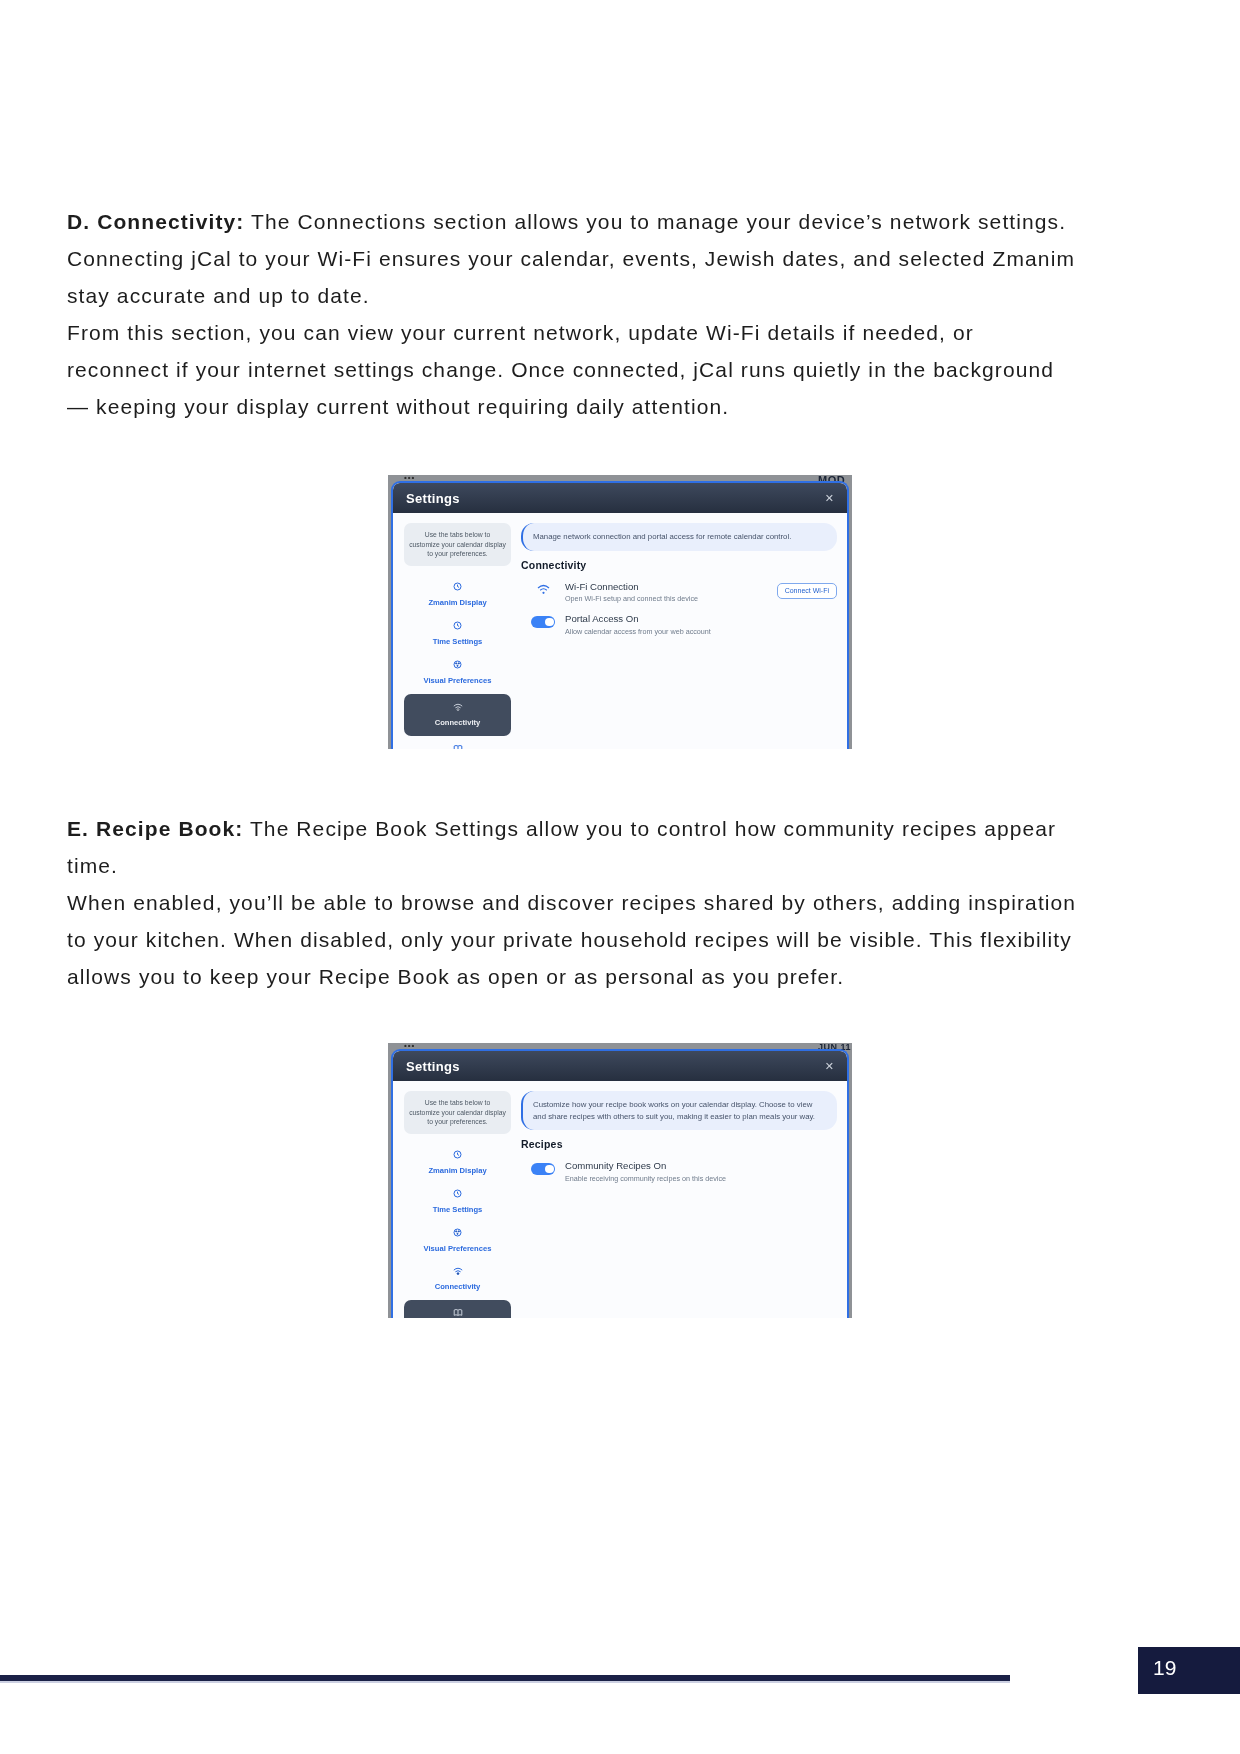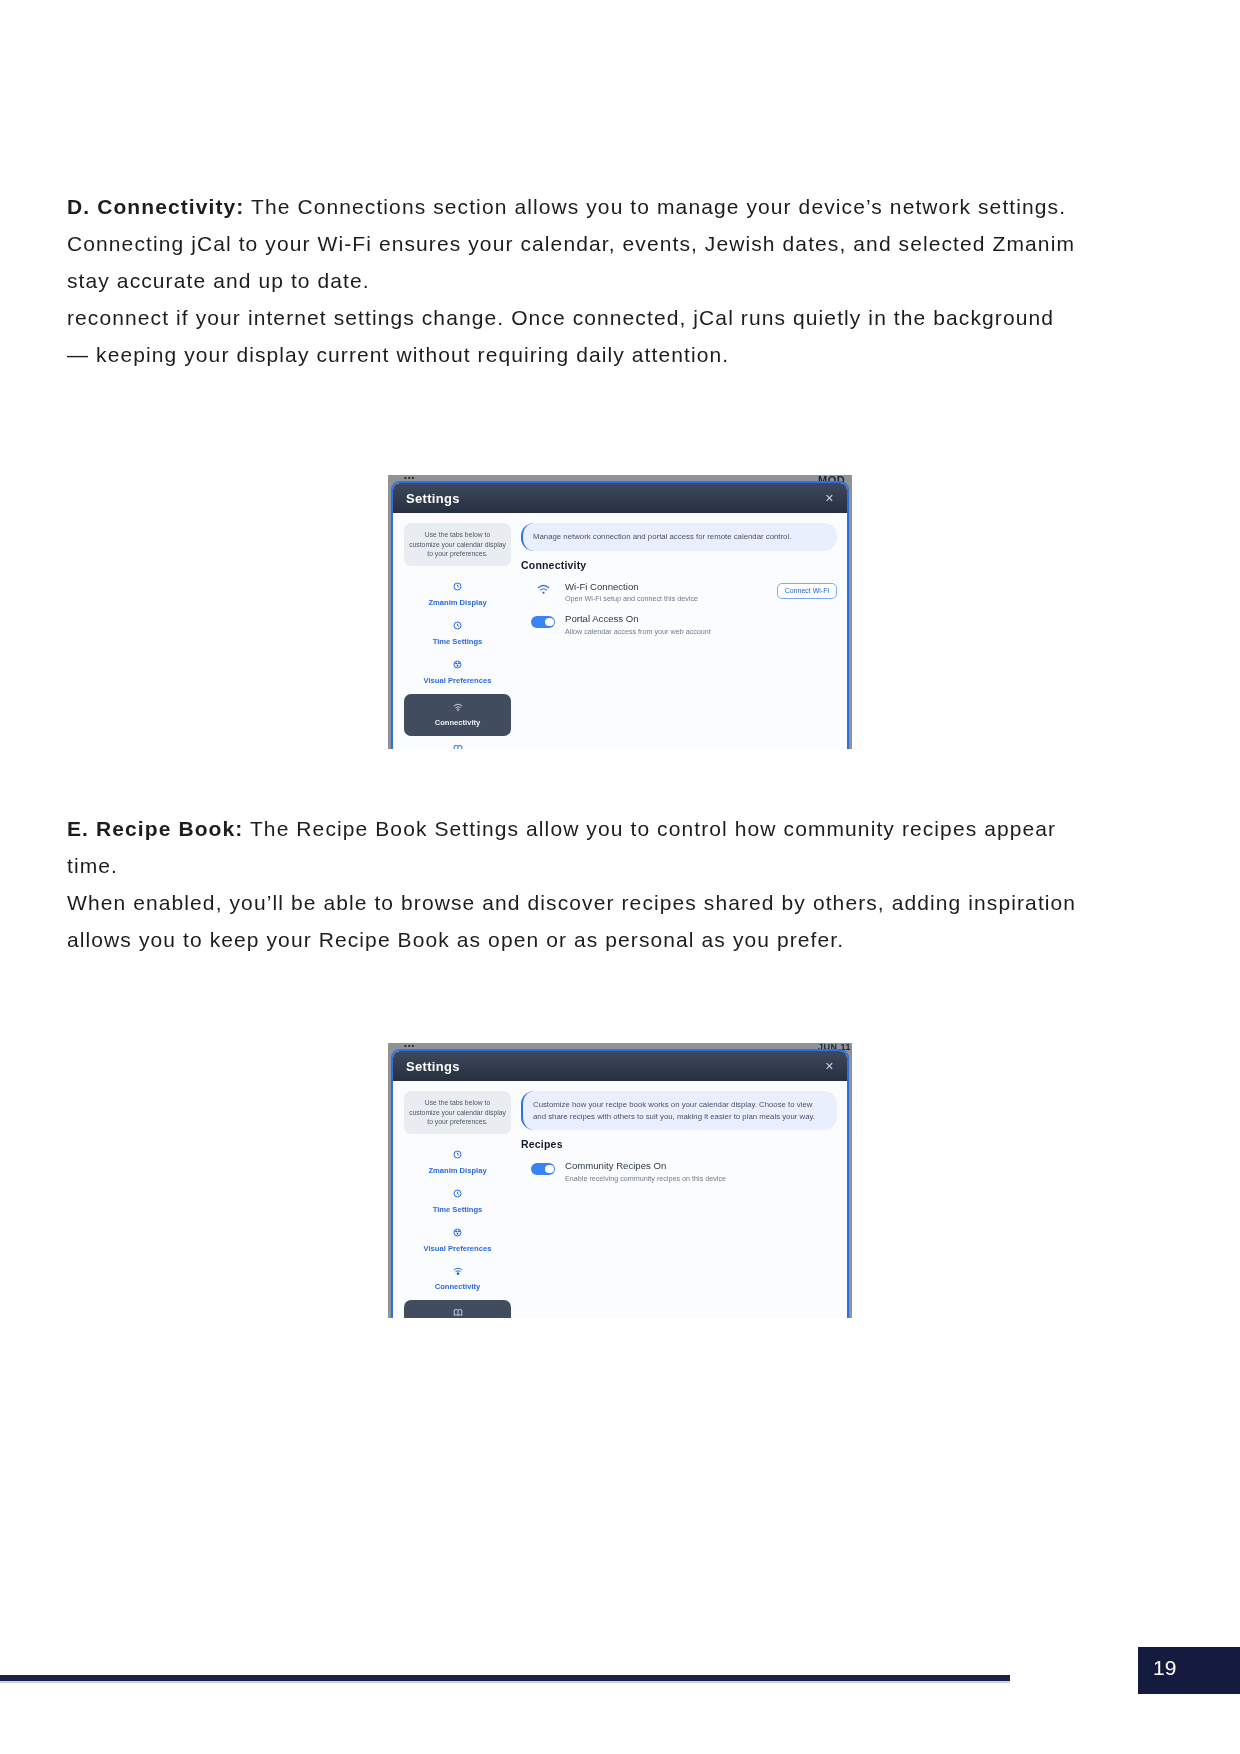--- a/index.html
+++ b/index.html
@@ -8,21 +8,21 @@
     font-family:"Liberation Sans", sans-serif; overflow:hidden;
   }
 
   
   .para { position:absolute; left:67px; width:1130px; color:#1d1d1d; }
   .para .line {
     font-size:21px; line-height:37px; letter-spacing:1.1px;
     white-space:nowrap; font-weight:400;
   }
   .para .line b { font-weight:700; letter-spacing:1.1px; }
-  .para-d { top:188px; }
+  .para-d { top:203px; }
   .para-e { top:810px; }
 
   
   .shot {
     position:absolute; left:388px; width:464px; background:#8f9296;
     overflow:hidden;
   }
   .shot1 { top:475px; height:274px; }
   .shot2 { top:1043px; height:275px; }
   .shot .dots {
@@ -112,20 +112,21 @@
 </style>
 </head>
 <body>
 
 <div class="page">
 
   <div class="para para-d">
     <div class="line"><b>D. Connectivity:</b> <span>The Connections section allows you to manage your device’s network settings.</span></div>
     <div class="line">Connecting jCal to your Wi-Fi ensures your calendar, events, Jewish dates, and selected Zmanim</div>
     <div class="line">stay accurate and up to date.</div>
+    <div class="line">From this section, you can view your current network, update Wi-Fi details if needed, or</div>
     <div class="line">reconnect if your internet settings change. Once connected, jCal runs quietly in the background</div>
     <div class="line">— keeping your display current without requiring daily attention.</div>
   </div>
 
   <div class="shot shot1">
     <div class="dots">•••</div>
     <div class="sliver">MOD</div>
     <div class="dialog">
       <div class="dialog-header">
         <span class="dialog-title">Settings</span>
@@ -202,20 +203,21 @@
           </div>
         </div>
       </div>
     </div>
   </div>
 
   <div class="para para-e">
     <div class="line"><b>E. Recipe Book:</b> <span>The Recipe Book Settings allow you to control how community recipes appear</span></div>
     <div class="line">time.</div>
     <div class="line">When enabled, you’ll be able to browse and discover recipes shared by others, adding inspiration</div>
+    <div class="line">to your kitchen. When disabled, only your private household recipes will be visible. This flexibility</div>
     <div class="line">allows you to keep your Recipe Book as open or as personal as you prefer.</div>
   </div>
 
   <div class="shot shot2">
     <div class="dots">•••</div>
     <div class="sliver">JUN 11</div>
     <div class="dialog">
       <div class="dialog-header">
         <span class="dialog-title">Settings</span>
         <span class="close-x">✕</span>

